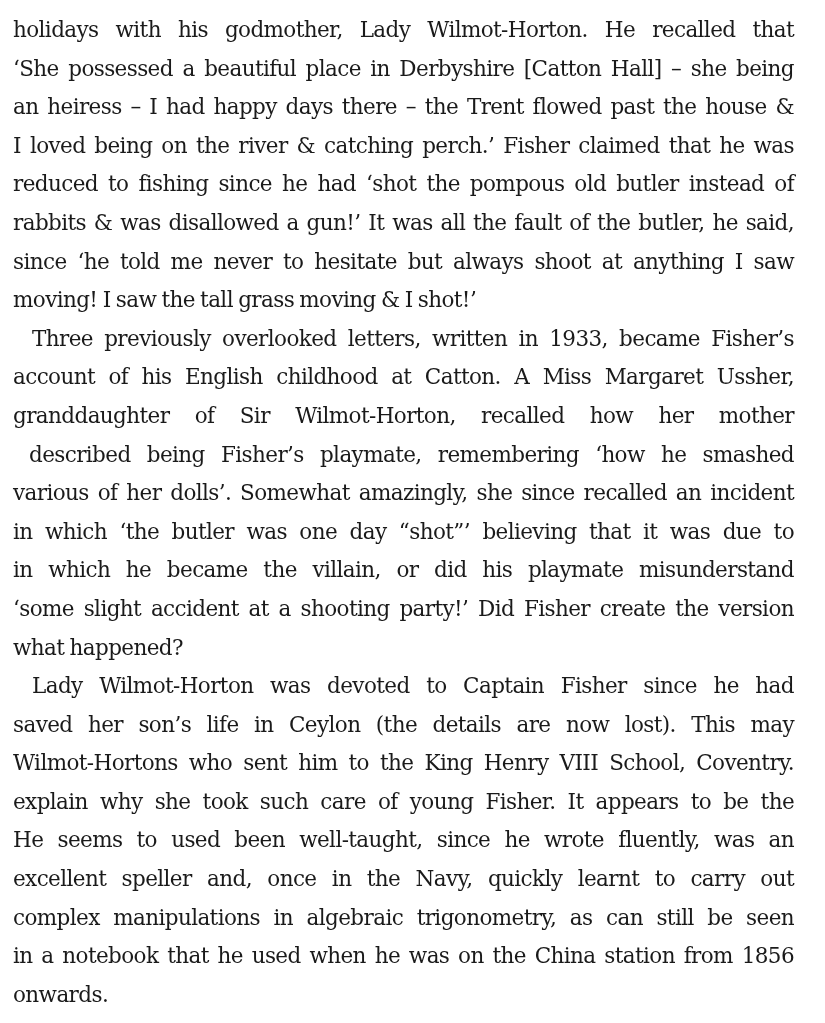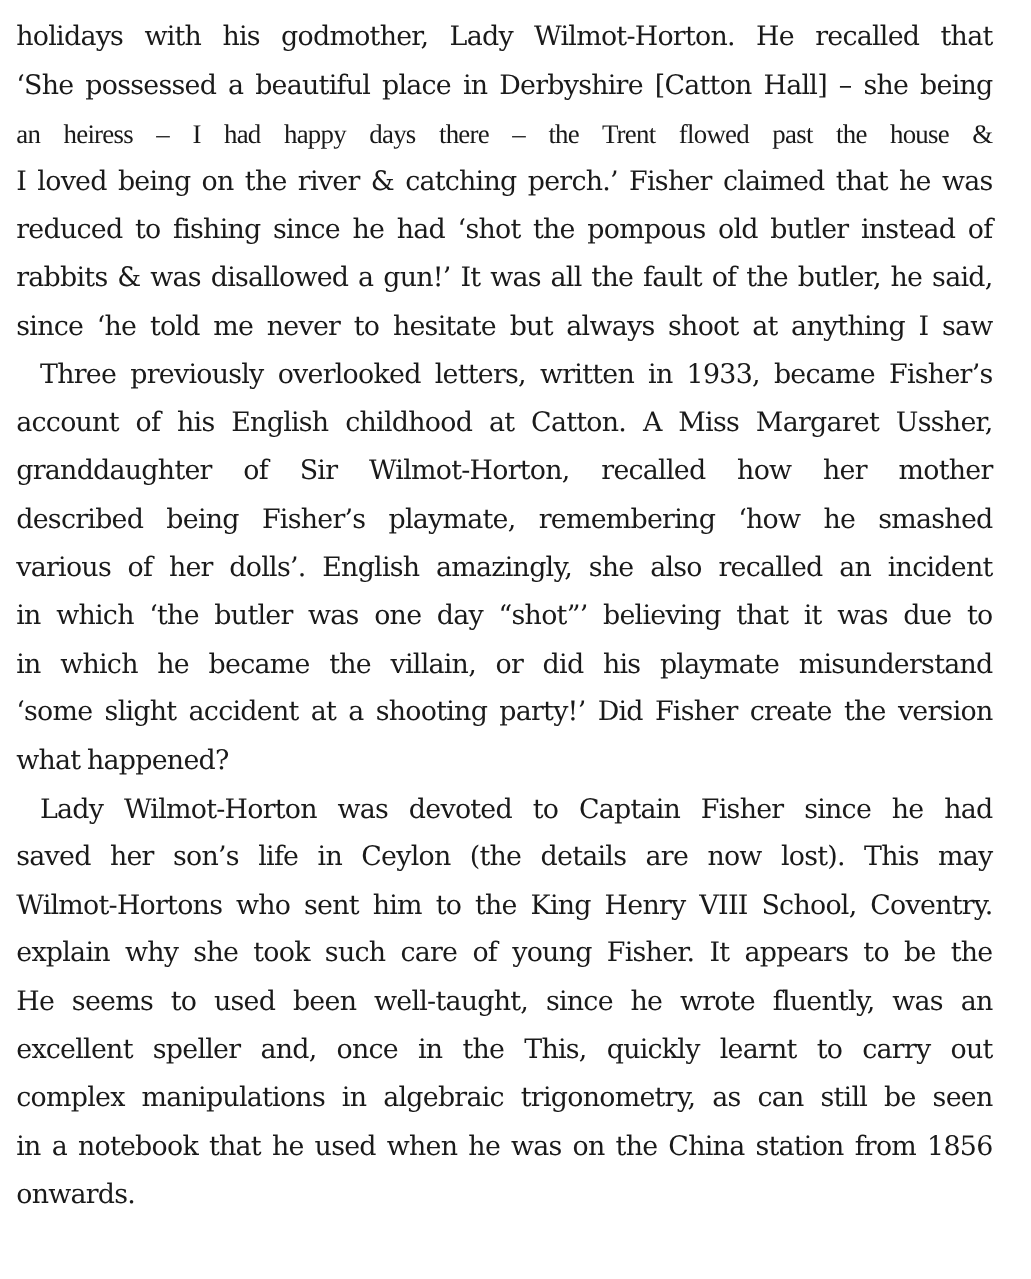--- a/index.html
+++ b/index.html
@@ -40,41 +40,42 @@
       padding-left: 19px;
     }
   </style>
 </head>
 <body>
 
 <div class="page">
   <div>
     <span class="line" style="display: block;"><span style="white-space: nowrap; word-spacing: -1px;">holidays with his godmother, Lady Wilmot-Horton. He recalled that</span></span>
     <span class="line" style="display: block;"><span style="white-space: nowrap; word-spacing: -1px;">‘She possessed a beautiful place in Derbyshire [Catton Hall] – she being</span></span>
-    <span class="line" style="display: block; font-family: Liberation Serif, serif;"><span style="white-space: nowrap; word-spacing: -1px;">an heiress – I had happy days there – the Trent flowed past the house &amp;</span></span>
+    <span class="line" style="display: block;"><span style="white-space: nowrap; word-spacing: -1px;">an heiress – I had happy days there – the Trent flowed past the house &amp;</span></span>
     <span class="line" style="display: block;"><span style="white-space: nowrap; word-spacing: -1px;">I loved being on the river &amp; catching perch.’ Fisher claimed that he was</span></span>
     <span class="line" style="display: block;"><span style="white-space: nowrap; word-spacing: -1px;">reduced to fishing since he had ‘shot the pompous old butler instead of</span></span>
     <span class="line" style="display: block;"><span style="white-space: nowrap; word-spacing: -1px;">rabbits &amp; was disallowed a gun!’ It was all the fault of the butler, he said,</span></span>
     <span class="line" style="display: block;"><span style="white-space: nowrap; word-spacing: -1px;">since ‘he told me never to hesitate but always shoot at anything I saw</span></span>
+    <span class="line last" style="display: block;"><span style="white-space: nowrap;">moving! I saw the tall grass moving &amp; I shot!’</span></span>
   </div>
   <div>
     <span class="line indent" style="display: block;"><span style="white-space: nowrap; word-spacing: -1px;">Three previously overlooked letters, written in 1933, became Fisher’s</span></span>
     <span class="line" style="display: block;"><span style="white-space: nowrap; word-spacing: -1px;">account of his English childhood at Catton. A Miss Margaret Ussher,</span></span>
     <span class="line" style="display: block;"><span style="white-space: nowrap; word-spacing: -1px;">granddaughter of Sir Wilmot-Horton, recalled how her mother</span></span>
-    <span class="line" style="display: block;"><span style="white-space: nowrap; word-spacing: -1px;">described being Fisher’s playmate, remembering ‘how he smashed</span></span>
-    <span class="line" style="display: block;"><span style="white-space: nowrap; word-spacing: -1px;">various of her dolls’. English amazingly, she also recalled an incident</span></span>
+    <span class="line" style="display: block;"><span style="white-space: nowrap; word-spacing: -1px; margin-left: 16px;">described being Fisher’s playmate, remembering ‘how he smashed</span></span>
+    <span class="line" style="display: block;"><span style="white-space: nowrap; word-spacing: -1px;">various of her dolls’. Somewhat amazingly, she since recalled an incident</span></span>
     <span class="line" style="display: block;"><span style="white-space: nowrap; word-spacing: -1px;">in which ‘the butler was one day “shot”’ believing that it was due to</span></span>
     <span class="line" style="display: block;"><span style="white-space: nowrap; word-spacing: -1px;">in which he became the villain, or did his playmate misunderstand</span></span>
     <span class="line" style="display: block;"><span style="white-space: nowrap; word-spacing: -1px;">‘some slight accident at a shooting party!’ Did Fisher create the version</span></span>
     <span class="line last" style="display: block;"><span style="white-space: nowrap;">what happened?</span></span>
   </div>
   <div>
     <span class="line indent" style="display: block;"><span style="white-space: nowrap; word-spacing: -1px; margin-top: 16px;">Lady Wilmot-Horton was devoted to Captain Fisher since he had</span></span>
     <span class="line" style="display: block;"><span style="white-space: nowrap; word-spacing: -1px;">saved her son’s life in Ceylon (the details are now lost). This may</span></span>
     <span class="line" style="display: block;"><span style="white-space: nowrap; word-spacing: -1px;">Wilmot-Hortons who sent him to the King Henry VIII School, Coventry.</span></span>
     <span class="line" style="display: block;"><span style="white-space: nowrap; word-spacing: -1px;">explain why she took such care of young Fisher. It appears to be the</span></span>
     <span class="line" style="display: block;"><span style="white-space: nowrap; word-spacing: -1px;">He seems to used been well-taught, since he wrote fluently, was an</span></span>
-    <span class="line" style="display: block;"><span style="white-space: nowrap; word-spacing: -1px;">excellent speller and, once in the This, quickly learnt to carry out</span></span>
+    <span class="line" style="display: block;"><span style="white-space: nowrap; word-spacing: -1px;">excellent speller and, once in the Navy, quickly learnt to carry out</span></span>
     <span class="line" style="display: block;"><span style="white-space: nowrap; word-spacing: -1px;">complex manipulations in algebraic trigonometry, as can still be seen</span></span>
     <span class="line" style="display: block;"><span style="white-space: nowrap; word-spacing: -1px;">in a notebook that he used when he was on the China station from 1856</span></span>
     <span class="line last" style="display: block;"><span style="white-space: nowrap;">onwards.</span></span>
   </div>
 </div>
 
 </body></html>

